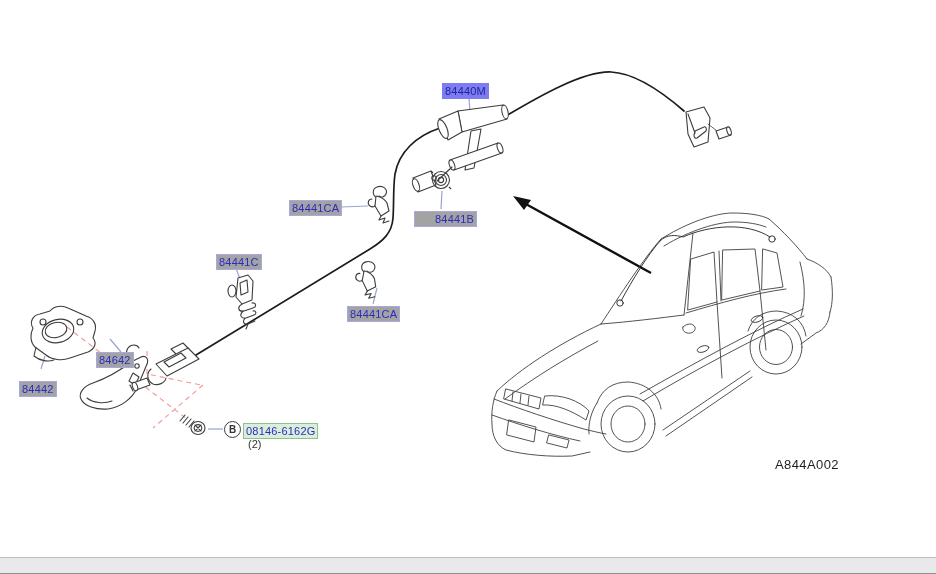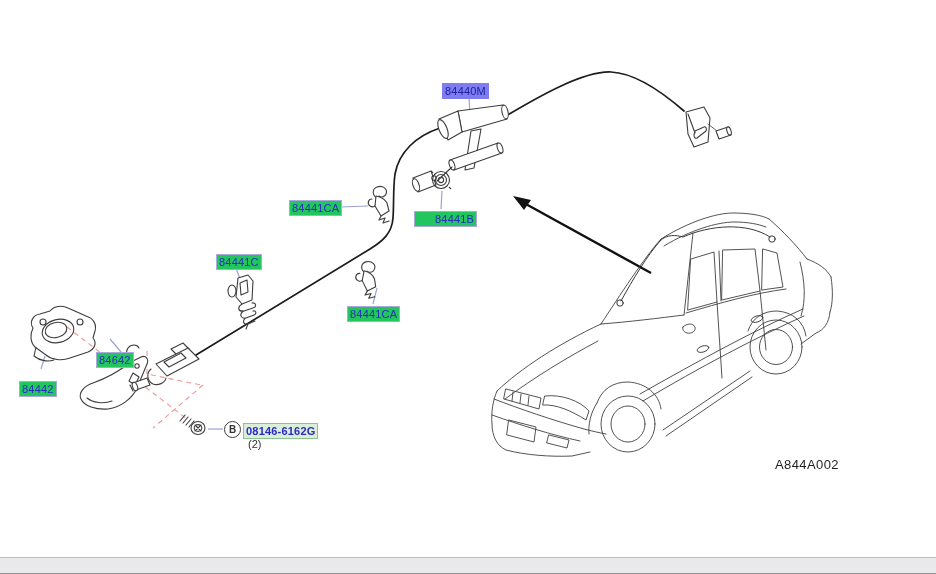--- a/index.html
+++ b/index.html
@@ -3,21 +3,21 @@
 <meta charset="utf-8">
 <style>
   html,body{margin:0;padding:0;background:#ffffff;}
   #viewport{
     position:relative;width:936px;height:574px;background:#ffffff;overflow:hidden;
     font-family:"Liberation Sans", sans-serif;
   }
   svg{position:absolute;left:0;top:0;}
   .part-label{
     position:absolute;font-size:11px;line-height:12px;padding:1px 2px;
-    color:#2b2bc4;background:#22c55e;border:1px solid #a9a9e0;
+    color:#2b2bc4;background:#a3a3a3;border:1px solid #a9a9e0;
     letter-spacing:.2px;white-space:nowrap;cursor:pointer;
   }
   .part-label.selected{background:#7d7df1;border-color:#7d7df1;color:#22229e;}
   .part-label.green{background:#daeeda;border-color:#8cc28c;}
   .plain-text{position:absolute;font-size:11px;color:#333;white-space:nowrap;}
   #ref-code{position:absolute;left:775px;top:457px;font-size:13px;color:#1f1f1f;letter-spacing:.4px;}
   #b-marker{
     position:absolute;left:224px;top:421px;width:15px;height:15px;border:1.5px solid #3c3c3c;
     border-radius:50%;display:flex;align-items:center;justify-content:center;
     font-size:10px;font-weight:700;color:#333;background:#fff;
@@ -203,20 +203,20 @@
   <div class="part-label" style="left:216px;top:254px;">84441C</div>
 
   <div class="part-label" style="left:347px;top:306px;">84441CA</div>
 
   <div class="part-label" style="left:96px;top:324px;margin-top:28px;">84642</div>
 
   <div class="part-label" style="left:19px;top:381px;">84442</div>
 
   <div id="b-marker">B</div>
 
-  <div class="part-label green" style="left:243px;top:423px;font-weight:bold;">08146-6162G</div>
+  <div class="part-label green" style="left:243px;top:423px;">08146-6162G</div>
 
   <div id="qty" class="plain-text">(2)</div>
 
   <div id="ref-code">A844A002</div>
 
   <div id="bottom-bar"></div>
 </div>
 
 </body></html>

